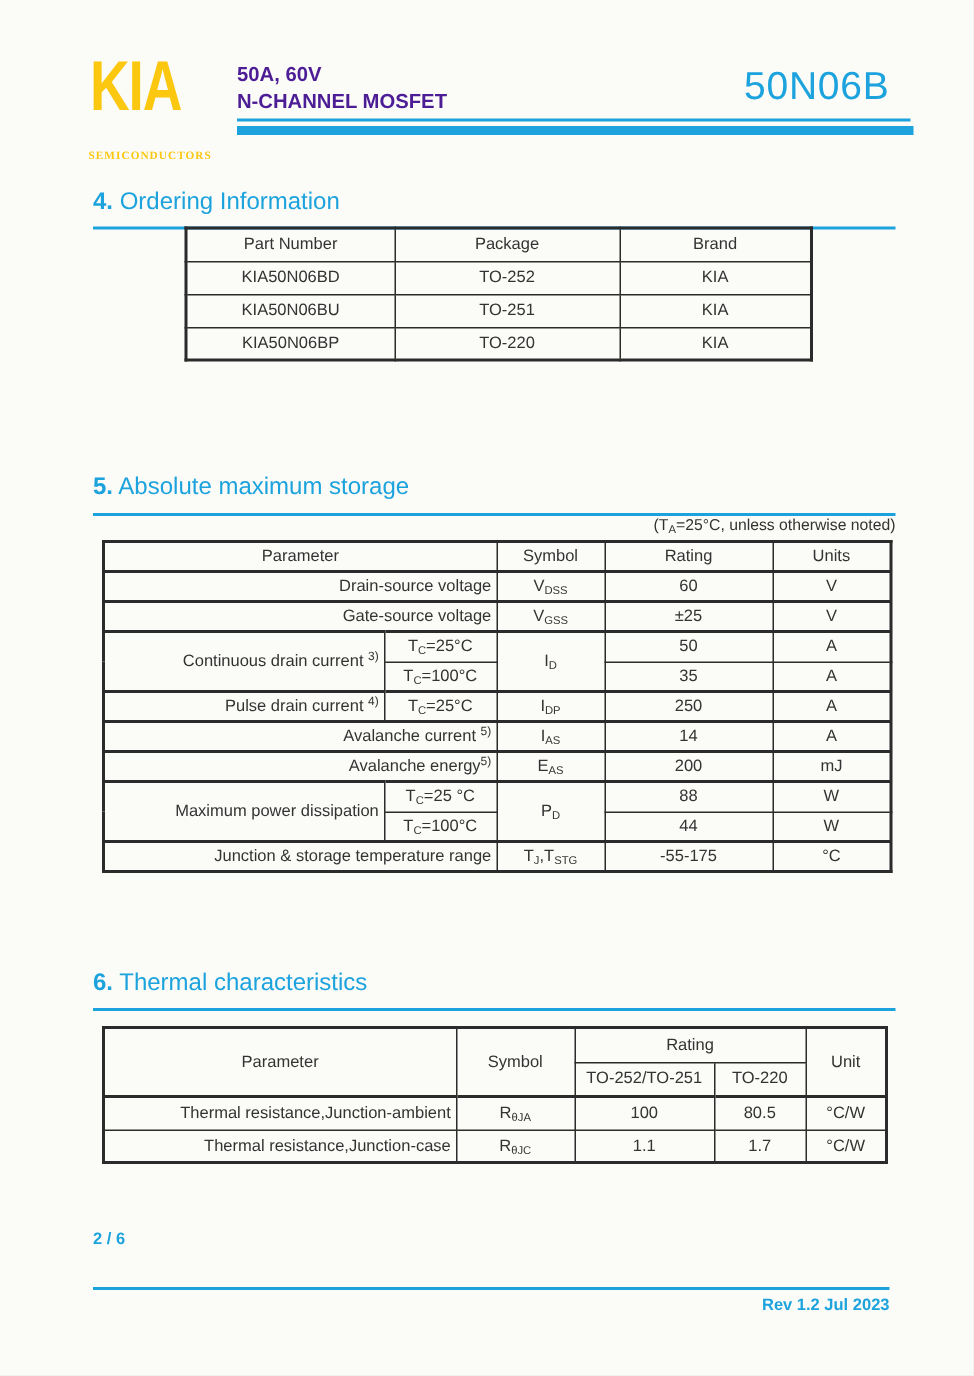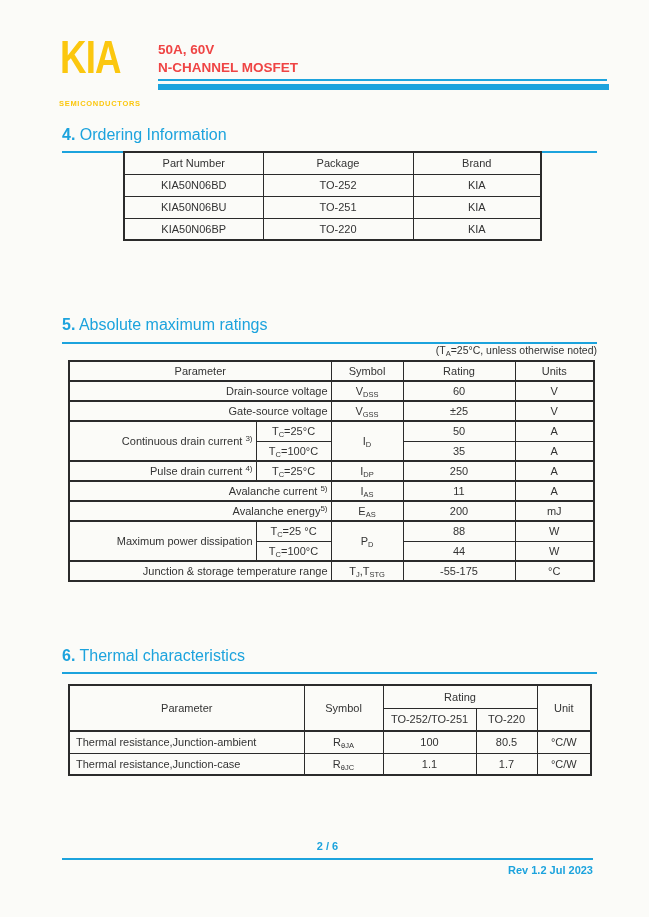--- a/index.html
+++ b/index.html
@@ -13,61 +13,62 @@
   .abs { position:absolute; }
   
   .logo-kia {
     display:inline-block; font-size:47px; font-weight:bold; line-height:1;
     color:#FBC70F; transform:scaleX(0.78); transform-origin:0 50%;
     letter-spacing:-1px;
   }
   .logo-sub {
     color:#FBC70F; font-weight:bold; font-size:7.5px; letter-spacing:0.7px;
   }
-  .subtitle { color:#ef4444; font-weight:bold; font-size:13.5px; line-height:18px; }
+  .subtitle { color:#4c1d95; font-weight:bold; font-size:13.5px; line-height:18px; }
   .part-number { color:#1CA3DD; font-size:26px; letter-spacing:0.5px; line-height:1; }
   .rule-cyan { background:#1CA3DD; }
   
   .sec-head { color:#1CA3DD; font-size:16px; }
   .sec-head .num { font-weight:bold; }
   .sec-rule { background:#1CA3DD; height:1.5px; width:535px; left:62px; }
   
   table { border-collapse:collapse; table-layout:fixed; position:absolute;
           font-size:11px; color:#333333; }
   td { border:1px solid #2b2b2b; text-align:center; vertical-align:middle;
        padding:0 3px; overflow:hidden; white-space:nowrap; }
   .tbl { border:2px solid #2b2b2b; }
   .tbl-ordering tr { height:22px; }
   .tbl-abs tr { height:20px; }
   .tbl-abs td.p { text-align:right; padding-left:6px; }
   .tbl-abs tr.grp td { border-top-width:2px; }
   .tbl-thermal tr.h { height:23px; }
   .tbl-thermal tr.d { height:22px; }
-  .tbl-thermal td.p { text-align:left; padding-left:6px; }
+  .tbl-thermal td.p { text-align:right; padding-left:6px; }
   .tbl-thermal tr.grp td { border-top-width:2px; }
   sub { font-size:7.5px; vertical-align:-2px; line-height:0; }
   sup { font-size:8px; vertical-align:4px; line-height:0; }
   .note { font-size:10.5px; color:#333333; }
   .footer-text { color:#1CA3DD; font-weight:bold; font-size:11px; }
 </style>
 </head>
 <body>
 
 <div class="page">
 
   <div class="abs" style="left:60px;top:33px;">
     <span class="logo-kia">KIA</span>
   </div>
-  <div class="abs logo-sub" style="left:59px;top:99px;">SEMICONDUCTORS</div>
+  <div class="abs logo-sub" style="left:59px;top:99px;font-family:Liberation Serif, serif;">SEMICONDUCTORS</div>
 
   <div class="abs subtitle" style="left:158px;top:41px;">
     <div>50A, 60V</div>
     <div>N-CHANNEL MOSFET</div>
   </div>
 
+  <div class="abs part-number" style="right:56px;top:44px;">50N06B</div>
 
   <div class="abs rule-cyan" style="left:158px;top:79px;width:449px;height:1.5px;"></div>
   <div class="abs rule-cyan" style="left:158px;top:84px;width:451px;height:6px;"></div>
 
   <div class="abs sec-head" style="left:62px;top:126px;">
     <span class="num">4.</span>
     <span>Ordering Information</span>
   </div>
   <div class="abs sec-rule" style="top:151px;"></div>
 
@@ -96,21 +97,21 @@
       <tr>
         <td>KIA50N06BP</td>
         <td>TO-220</td>
         <td>KIA</td>
       </tr>
     </tbody>
   </table>
 
   <div class="abs sec-head" style="left:62px;top:316px;">
     <span class="num">5.</span>
-    <span>Absolute maximum ratings</span>
+    <span>Absolute maximum storage</span>
   </div>
   <div class="abs sec-rule" style="top:342px;"></div>
 
   <div class="abs note" style="right:52px;top:344px;">
     <span>(T</span><sub>A</sub><span>=25°C, unless otherwise noted)</span>
   </div>
 
   <table class="tbl tbl-abs" style="left:68px;top:360px;width:525px;">
     <colgroup>
       <col style="width:187px">
@@ -153,21 +154,21 @@
       <tr class="grp">
         <td class="p"><span>Pulse drain current </span><sup>4)</sup></td>
         <td><span>T</span><sub>C</sub><span>=25°C</span></td>
         <td><span>I</span><sub>DP</sub></td>
         <td>250</td>
         <td>A</td>
       </tr>
       <tr class="grp">
         <td colspan="2" class="p"><span>Avalanche current </span><sup>5)</sup></td>
         <td><span>I</span><sub>AS</sub></td>
-        <td>11</td>
+        <td>14</td>
         <td>A</td>
       </tr>
       <tr class="grp">
         <td colspan="2" class="p"><span>Avalanche energy</span><sup>5)</sup></td>
         <td><span>E</span><sub>AS</sub></td>
         <td>200</td>
         <td>mJ</td>
       </tr>
       <tr class="grp">
         <td rowspan="2" class="p">Maximum power dissipation</td>
@@ -226,16 +227,16 @@
         <td class="p">Thermal resistance,Junction-case</td>
         <td><span>R</span><sub>θJC</sub></td>
         <td>1.1</td>
         <td>1.7</td>
         <td>°C/W</td>
       </tr>
     </tbody>
   </table>
 
   <div class="abs rule-cyan" style="left:62px;top:858px;width:531px;height:2px;"></div>
-  <div class="abs footer-text" style="left:62px;top:840px;width:531px;text-align:center;">2 / 6</div>
+  <div class="abs footer-text" style="left:62px;top:820px;width:531px;text-align:left;">2 / 6</div>
   <div class="abs footer-text" style="right:56px;top:864px;">Rev 1.2 Jul 2023</div>
 
 </div>
 
 </body></html>

